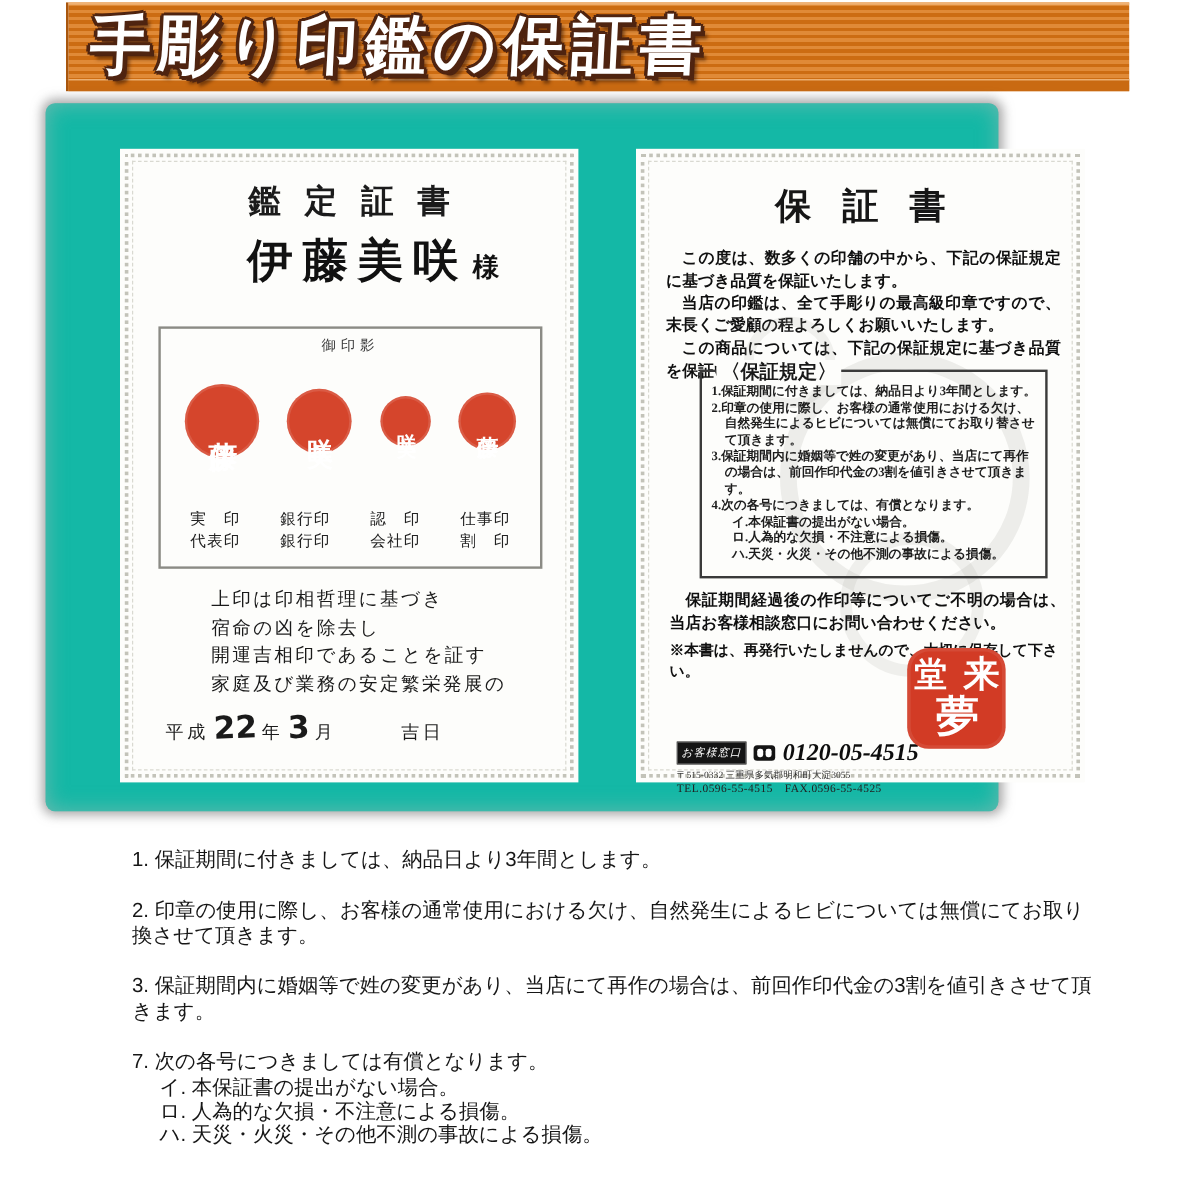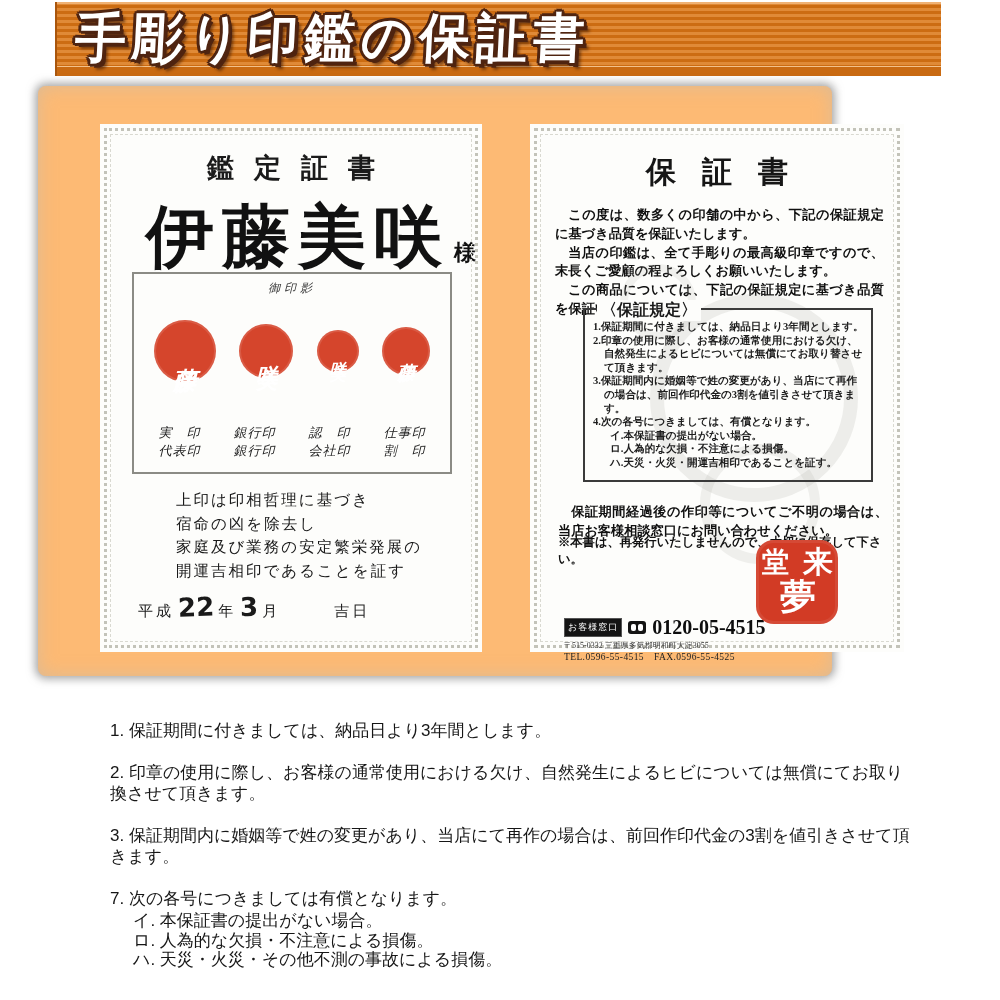--- a/index.html
+++ b/index.html
@@ -20,37 +20,37 @@
     font-size:51px;font-weight:900;letter-spacing:6px;z-index:2;
     transform:skewX(-3deg) scaleY(1.04);transform-origin:left bottom;
     text-shadow:
       3px 0 0 #4f2410,-3px 0 0 #4f2410,0 3px 0 #4f2410,0 -3px 0 #4f2410,
       2px 2px 0 #4f2410,-2px 2px 0 #4f2410,2px -2px 0 #4f2410,-2px -2px 0 #4f2410,
       4px 4px 0 #4f2410,6px 6px 3px rgba(50,20,5,.55);
   }
   
   .photo{
     position:absolute;left:38px;top:86px;width:794px;height:590px;
-    background:#fdba74;border-radius:8px;
+    background:#14b8a6;border-radius:8px;
     box-shadow:0 0 9px 3px rgba(110,110,110,.6), inset 0 0 18px rgba(190,190,185,.5);
   }
   
   .cert{position:absolute;background:#fdfdfb;}
   .cert::before{content:"";position:absolute;inset:4px;border:3px dotted #c3c3b9;pointer-events:none;}
   .cert::after{content:"";position:absolute;inset:10px;border:1px dashed #d9d9d1;pointer-events:none;}
   .cert-left{left:62px;top:38px;width:382px;height:528px;}
   .cert-right{left:492px;top:38px;width:374px;height:528px;}
   .serif{font-family:"Liberation Serif","DejaVu Serif",serif;}
 
   .cl-title{position:absolute;top:26px;left:0;width:100%;text-align:center;text-indent:20px;
     font-size:27px;letter-spacing:20px;color:#1b1b1b;font-weight:700;}
   .cl-name-row{position:absolute;top:68px;left:0;width:100%;text-align:center;color:#111;}
-  .cl-name{font-size:68px;font-weight:700;letter-spacing:8px;margin-left:40px;}
+  .cl-name{font-size:38px;font-weight:700;letter-spacing:8px;margin-left:40px;}
   .cl-honorific{font-size:22px;font-weight:700;margin-left:4px;}
-  .imprint-box{position:absolute;left:32px;top:148px;width:316px;height:198px;border:2px solid #8b8b85;background:#fdfdfb;font-style:italic;}
+  .imprint-box{position:absolute;left:32px;top:148px;width:316px;height:198px;border:2px solid #8b8b85;background:#fdfdfb;}
   .ib-label{position:absolute;top:6px;left:0;width:100%;text-align:center;font-size:12px;letter-spacing:4px;color:#3c3c3c;}
   .seal-row{position:absolute;top:34px;left:8px;right:8px;height:86px;display:flex;justify-content:space-around;align-items:center;}
   .seal{border-radius:50%;background:#d5452c;color:#fff;display:flex;align-items:center;justify-content:center;
     font-family:"Liberation Serif","DejaVu Serif",serif;font-weight:700;box-shadow:inset 0 0 0 2px rgba(255,255,255,.12);}
   .seal span{writing-mode:vertical-rl;letter-spacing:-3px;line-height:1;}
   .seal-1{width:62px;height:62px;font-size:24px;}
   .seal-2{width:54px;height:54px;font-size:21px;}
   .seal-3{width:42px;height:42px;font-size:16px;}
   .seal-4{width:48px;height:48px;font-size:18px;}
   .label-row{position:absolute;bottom:12px;left:8px;right:8px;display:flex;justify-content:space-around;}
@@ -67,42 +67,42 @@
   .cr-paras p{margin:0;text-indent:1em;}
   .wm{position:absolute;border-radius:50%;pointer-events:none;}
   .wm1{left:120px;top:170px;width:180px;height:180px;border:14px solid rgba(165,165,160,.18);}
   .wm2{left:170px;top:320px;width:100px;height:100px;border:10px solid rgba(165,165,160,.16);}
   .wm3{left:90px;top:140px;width:60px;height:60px;border:8px solid rgba(165,165,160,.15);}
   .wb{position:absolute;left:53px;top:184px;width:286px;height:170px;border:2px solid #3a3a3a;}
   .wb-title{position:absolute;top:-10px;left:12px;background:#fdfdfb;padding:0 4px;font-size:16px;font-weight:700;color:#1a1a1a;}
   .wb-items{margin:10px 6px 0 8px;font-size:10.6px;line-height:13.6px;font-weight:600;color:#1d1d1d;}
   .wb-item{padding-left:11px;text-indent:-11px;}
   .wb-sub{padding-left:17px;}
-  .cr-after{position:absolute;left:28px;right:16px;top:366px;font-size:13.2px;line-height:19px;font-weight:600;color:#101010;text-indent:1em;text-align:justify;margin-top:12px;}
+  .cr-after{position:absolute;left:28px;right:16px;top:366px;font-size:13.2px;line-height:19px;font-weight:600;color:#101010;text-indent:1em;text-align:justify;}
   .cr-note{position:absolute;left:28px;top:410px;font-size:12.3px;font-weight:600;color:#101010;}
   .cr-shop{position:absolute;left:54px;top:434px;font-size:38px;letter-spacing:18px;color:#111;font-weight:600;}
   .contact{position:absolute;left:34px;top:492px;width:240px;}
-  .contact-row1{display:flex;align-items:center;gap:6px;}
+  .contact-row1{display:flex;align-items:center;gap:6px;font-style:italic;}
   .contact-label{background:#141414;color:#fff;font-size:9px;padding:2px 3px;border:1px solid #555;letter-spacing:1px;white-space:nowrap;}
   .freedial-icon{width:18px;height:13px;background:#141414;border-radius:3px;position:relative;flex:0 0 auto;}
   .freedial-icon::before{content:"";position:absolute;left:3px;top:3px;width:5px;height:7px;background:#fff;border-radius:2px;}
   .freedial-icon::after{content:"";position:absolute;right:3px;top:3px;width:5px;height:7px;background:#fff;border-radius:2px;}
   .contact-number{font-size:20px;font-weight:800;color:#0d0d0d;letter-spacing:0;}
   .contact-address{font-size:8px;color:#333;margin-top:1px;white-space:nowrap;}
   .contact-telfax{font-size:9.5px;color:#222;letter-spacing:.4px;white-space:nowrap;}
   .shop-seal{position:absolute;left:226px;top:416px;width:82px;height:84px;background:#d23b25;border-radius:18px;
     box-shadow:inset 0 0 0 3px rgba(255,255,255,.08);color:#fff;font-family:"Liberation Serif","DejaVu Serif",serif;font-weight:700;}
   .shop-seal .g1{position:absolute;left:6px;top:4px;font-size:27px;}
   .shop-seal .g2{position:absolute;right:5px;top:2px;font-size:30px;}
   .shop-seal .g3{position:absolute;left:24px;bottom:2px;font-size:36px;}
 
   
   .terms{position:absolute;left:110px;top:706px;width:806px;color:#161616;font-size:17px;line-height:21px;}
   .terms-heading{font-size:19px;letter-spacing:1px;margin-bottom:26px;}
-  .term-item{margin-bottom:21px;margin-top:14px;}
+  .term-item{margin-bottom:21px;}
   .term-item-4{margin-bottom:2px;}
   .term-sub{padding-left:23px;line-height:19.5px;}
 </style>
 </head>
 <body>
 
 <div class="banner">
   <div class="banner-title">手彫り印鑑の保証書</div>
 </div>
 
@@ -144,22 +144,22 @@
         </div>
         <div class="seal-label">
           <div>仕事印</div>
           <div>割　印</div>
         </div>
       </div>
     </div>
     <div class="cl-body">
       <div>上印は印相哲理に基づき</div>
       <div>宿命の凶を除去し</div>
+      <div>開運吉相印であることを証す</div>
       <div>家庭及び業務の安定繁栄発展の</div>
-      <div>開運吉相印であることを証す</div>
     </div>
     <div class="cl-date">
       <span>平成</span>
       <span class="hand-num">22</span>
       <span>年</span>
       <span class="hand-num">3</span>
       <span>月</span>
       <span class="cl-day">吉日</span>
     </div>
   </div>
@@ -176,21 +176,21 @@
     <div class="wm wm3"></div>
     <div class="wb">
       <div class="wb-title">〈保証規定〉</div>
       <div class="wb-items">
         <div class="wb-item">1.保証期間に付きましては、納品日より3年間とします。</div>
         <div class="wb-item">2.印章の使用に際し、お客様の通常使用における欠け、自然発生によるヒビについては無償にてお取り替させて頂きます。</div>
         <div class="wb-item">3.保証期間内に婚姻等で姓の変更があり、当店にて再作の場合は、前回作印代金の3割を値引きさせて頂きます。</div>
         <div class="wb-item">4.次の各号につきましては、有償となります。</div>
         <div class="wb-sub">イ.本保証書の提出がない場合。</div>
         <div class="wb-sub">ロ.人為的な欠損・不注意による損傷。</div>
-        <div class="wb-sub">ハ.天災・火災・開運吉相印であることを証す。</div>
+        <div class="wb-sub">ハ.天災・火災・その他不測の事故による損傷。</div>
       </div>
     </div>
     <div class="cr-after">保証期間経過後の作印等についてご不明の場合は、当店お客様相談窓口にお問い合わせください。</div>
     <div class="cr-note">※本書は、再発行いたしませんので、大切に保存して下さい。</div>
     <div class="contact">
       <div class="contact-row1">
         <span class="contact-label">お客様窓口</span>
         <span class="freedial-icon"></span>
         <span class="contact-number">0120-05-4515</span>
       </div>

